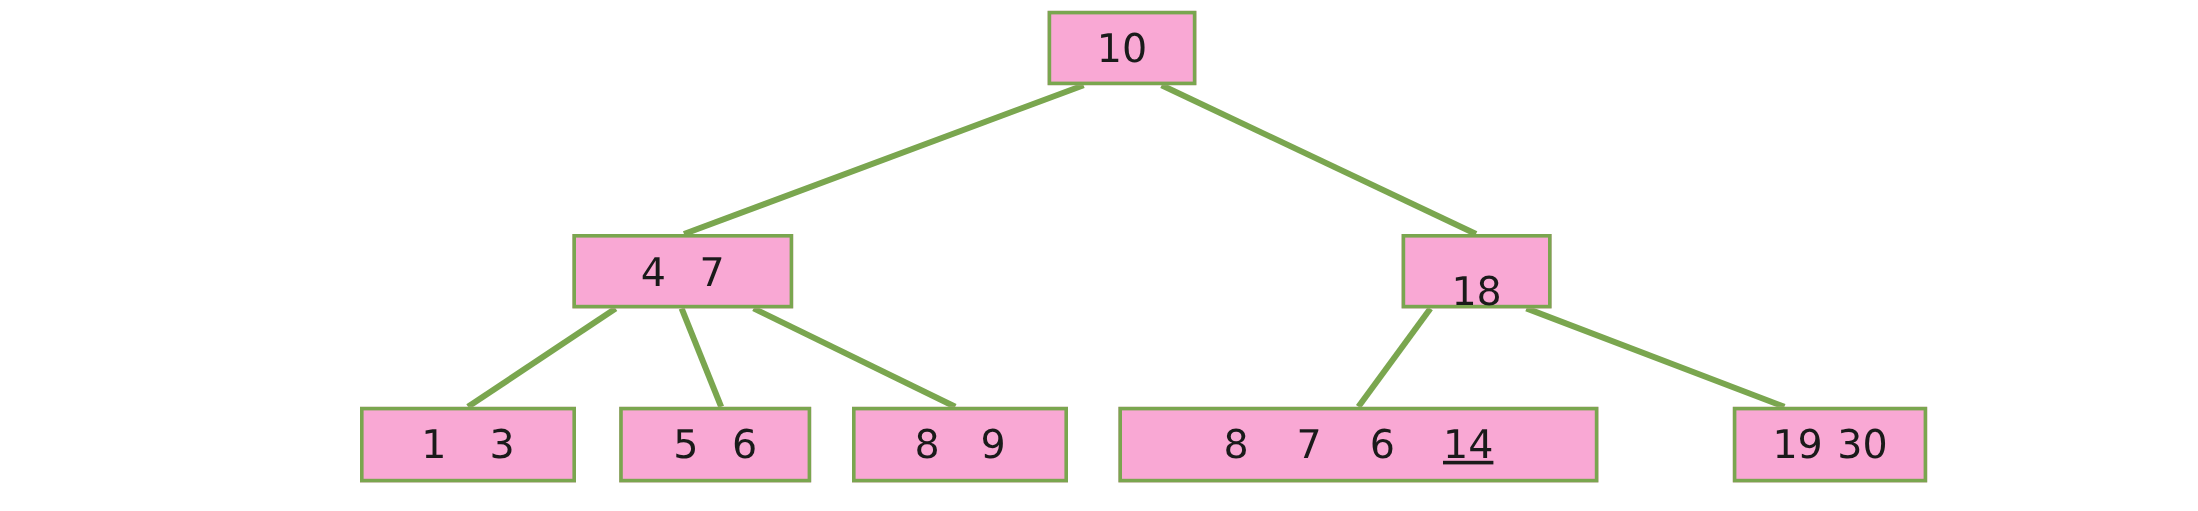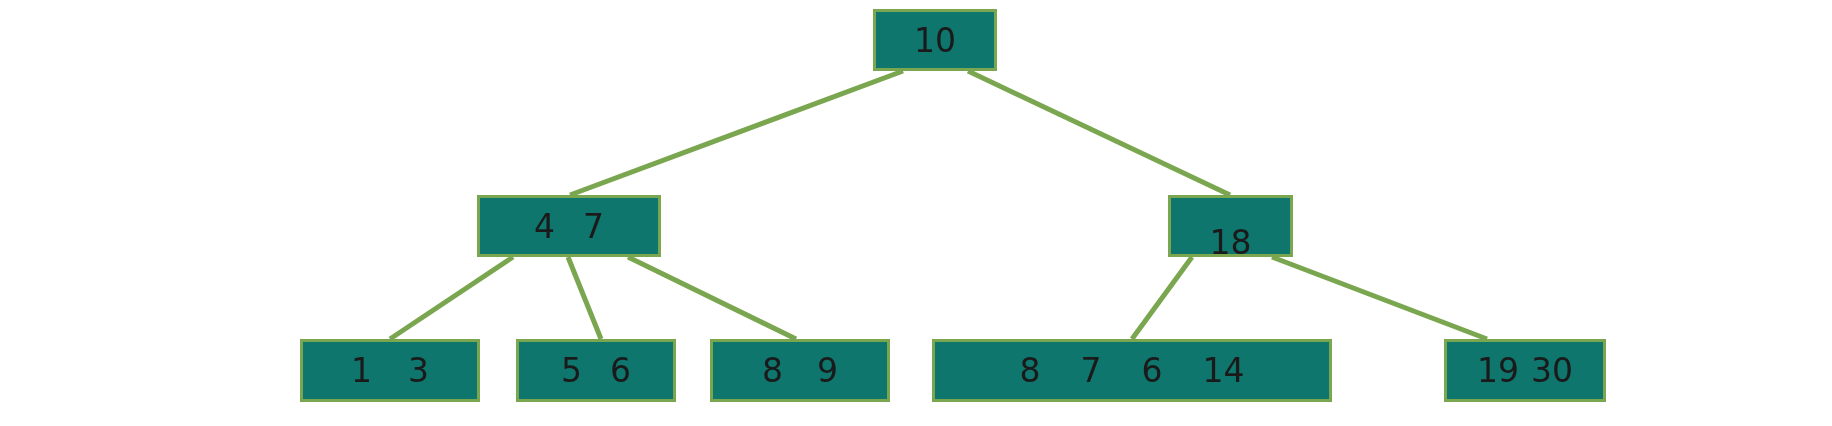--- a/index.html
+++ b/index.html
@@ -20,21 +20,21 @@
   #edge-layer {
     position: absolute;
     left: 0;
     top: 0;
     width: 1832px;
     height: 426px;
   }
   .btree-node {
     position: absolute;
     box-sizing: border-box;
-    background: #0f766e;
+    background: #f9a8d4;
     border: 3px solid #7aa64f;
     display: flex;
     align-items: center;
     justify-content: center;
     z-index: 2;
   }
   .node-keys {
     display: flex;
     align-items: baseline;
     justify-content: center;
@@ -93,21 +93,21 @@
         <div class="node-keys" style="gap: 34px;">
           <span class="node-key" style="color: rgb(26, 26, 26);">8</span>
           <span class="node-key" style="color: rgb(26, 26, 26);">9</span>
         </div>
       </div>
       <div class="btree-node" style="left: 932px; top: 339px; width: 400px; height: 63px; border-color: rgb(122, 166, 79);">
         <div class="node-keys" style="gap: 40px;">
           <span class="node-key" style="color: rgb(26, 26, 26);">8</span>
           <span class="node-key" style="color: rgb(26, 26, 26);">7</span>
           <span class="node-key" style="color: rgb(26, 26, 26);">6</span>
-          <span class="node-key" style="color: rgb(26, 26, 26);">14</span>
+          <span class="node-key" style="color: rgb(26, 26, 26); text-decoration: underline;">14</span>
         </div>
       </div>
       <div class="btree-node" style="left: 1408px; top: 339px; width: 162px; height: 63px; border-color: rgb(122, 166, 79); margin-left: 36px;">
         <div class="node-keys" style="gap: 12px;">
           <span class="node-key" style="color: rgb(26, 26, 26);">19</span>
           <span class="node-key" style="color: rgb(26, 26, 26);">30</span>
         </div>
       </div>
     </div>
 </div>

